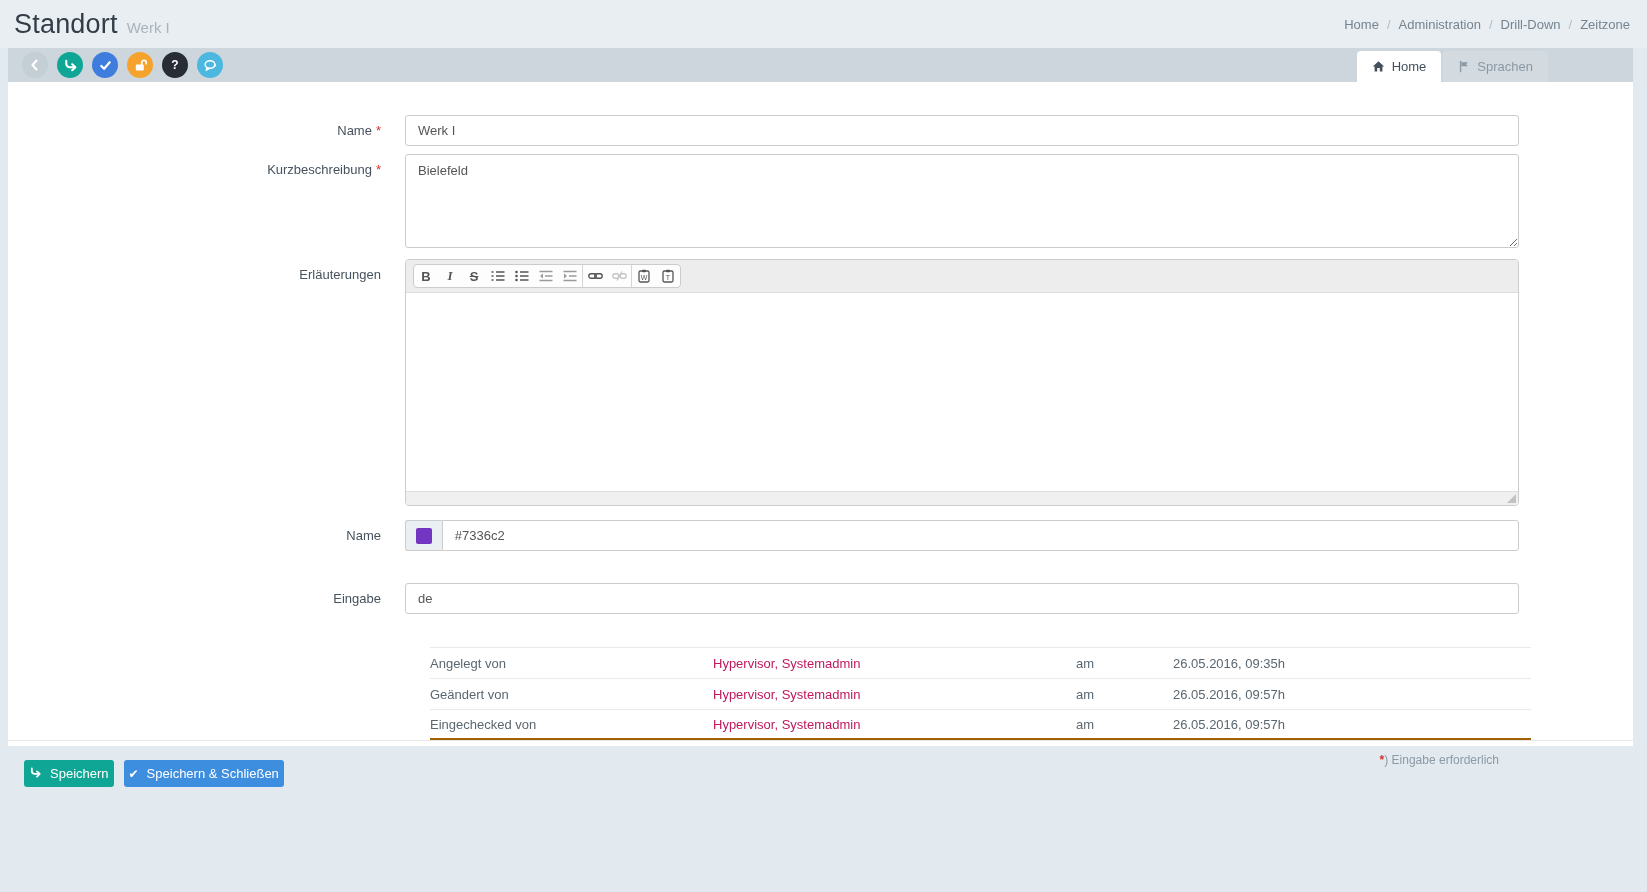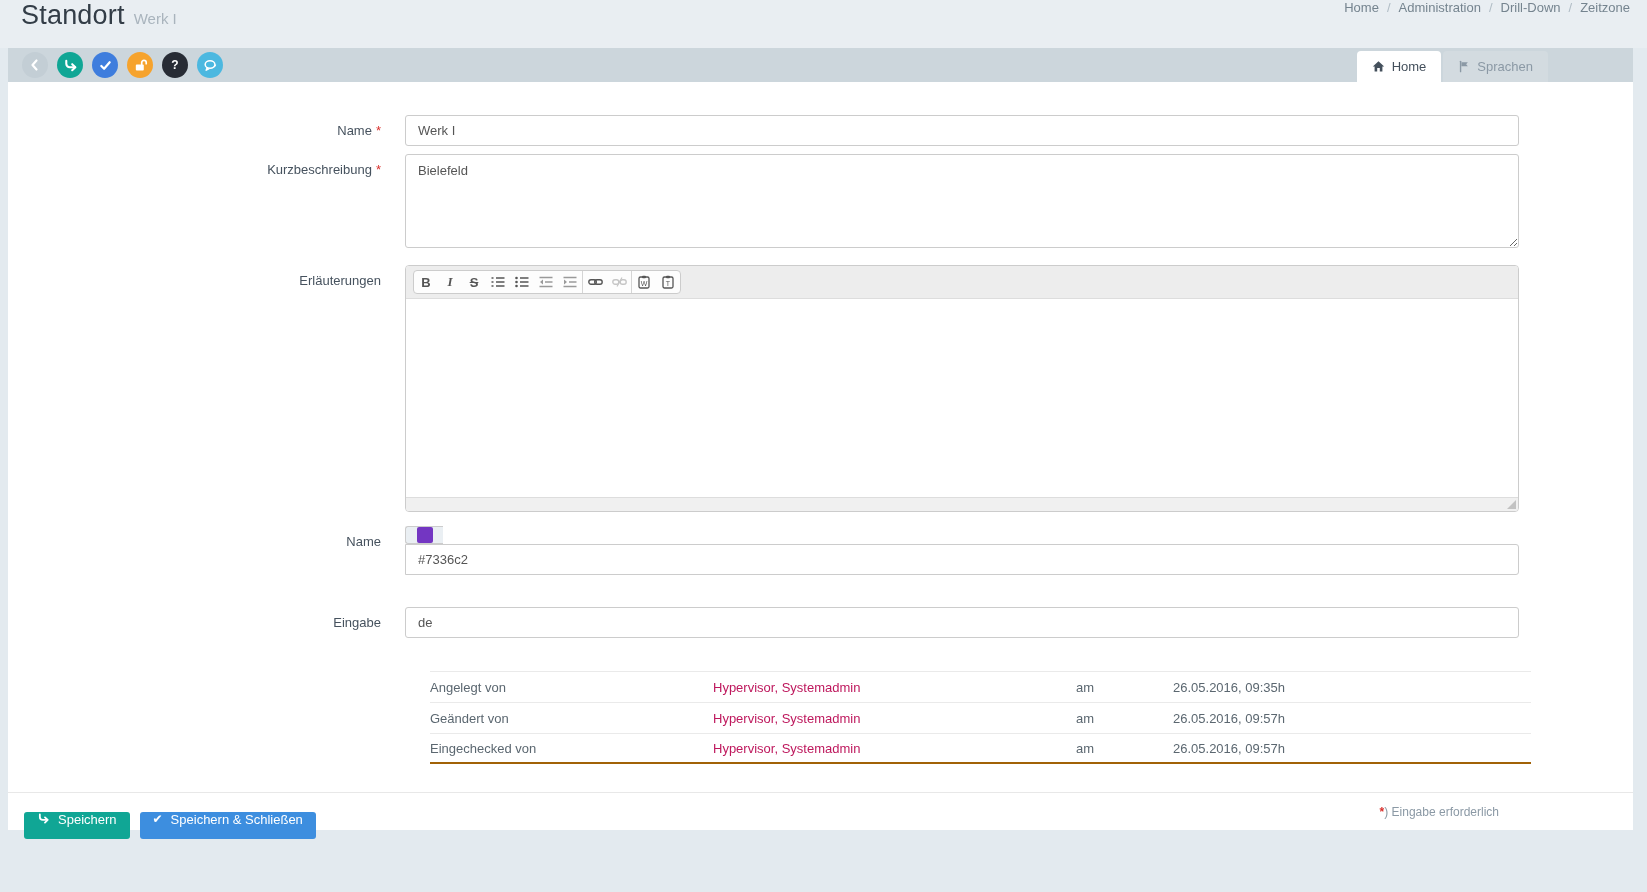--- a/index.html
+++ b/index.html
@@ -1,20 +1,20 @@
 <!DOCTYPE html>
 <html><head>
 <meta charset="utf-8">
 <style>
   * { margin:0; padding:0; box-sizing:border-box; }
   html,body { width:1647px; height:892px; overflow:hidden; }
   body { font-family:"Liberation Sans","DejaVu Sans",sans-serif; font-size:13px; background:#e3eaef; color:#46525e; }
 
   
-  .topbar { height:48px; background:#e9eef2; display:flex; align-items:flex-start; justify-content:space-between; padding:0 17px 0 21px; }
+  .topbar { height:48px; background:#e9eef2; display:flex; align-items:center; justify-content:space-between; padding:0 17px 0 14px; }
   .title-wrap { display:flex; align-items:baseline; }
   .page-title { font-size:27px; color:#333d47; letter-spacing:.2px; }
   .page-subtitle { font-size:15px; color:#a9b4bd; margin-left:9px; }
   .breadcrumb { color:#75848f; font-size:13px; display:flex; align-items:center; }
   .breadcrumb .crumb { cursor:pointer; }
   .breadcrumb .sep { color:#b0bcc5; padding:0 8px; }
 
   
   .toolstrip { margin:0 14px 0 8px; height:34px; background:#ccd6dc; display:flex; justify-content:space-between; }
   .circle-buttons { display:flex; align-items:center; gap:9px; padding-left:14px; }
@@ -27,31 +27,31 @@
   .c-help { background:#272c35; font-weight:bold; font-size:12px; color:#fff; }
   .c-comments { background:#4cb8e0; }
 
   .tabs { display:flex; align-items:flex-end; margin-right:85px; }
   .tab { height:31px; display:flex; align-items:center; gap:7px; padding:0 15px; border-radius:4px 4px 0 0; font-size:13px; cursor:pointer; }
   .tab.active { background:#ffffff; color:#44505c; }
   .tab.inactive { background:#d3dbe0; color:#8b99a5; margin-left:2px; }
   .tab svg { display:block; }
 
   
-  .panel { margin:0 14px 0 8px; height:748px; background:#fff; display:flex; flex-direction:column; }
+  .panel { margin:0 14px 0 8px; height:664px; background:#fff; display:flex; flex-direction:column; }
   .form-area { flex:1; }
 
   .row { display:flex; }
   .row .lbl { width:397px; text-align:right; padding:8px 24px 0 0; color:#46525e; }
   .req { color:#d9302c; margin-left:4px; }
   .field { width:1114px; }
 
   .row-name { margin-top:33px; }
   .row-kurz { margin-top:8px; }
-  .row-erl  { margin-top:14px; }
+  .row-erl  { margin-top:8px; }
   .row-farbe{ margin-top:14px; }
   .row-zeit { margin-top:15px; }
   .row-spr  { margin-top:17px; }
 
   input.txt, textarea.txt { width:100%; border:1px solid #ccc; border-radius:3px; font-family:inherit; font-size:13px; color:#555; padding:0 12px; background:#fff; outline:none; }
   input.txt { height:31px; }
   textarea.txt { height:94px; padding:8px 12px; resize:vertical; }
 
   
   .editor { border:1px solid #ccc; border-radius:4px; overflow:hidden; background:#fff; }
@@ -63,34 +63,34 @@
   .ed-btn.disabled { color:#c6c6c6; cursor:default; }
   .ed-sep { width:1px; background:#d5d5d5; margin:0; }
   .g-b { font-weight:bold; }
   .g-i { font-style:italic; font-family:"Liberation Serif",serif; font-weight:bold; }
   .g-s { text-decoration:line-through; font-weight:bold; }
   .ed-content { height:198px; background:#fff; padding:10px 12px; outline:none; color:#555; }
   .ed-statusbar { height:14px; background:#f0f0f0; border-top:1px solid #ddd; position:relative; }
   .ed-grip { position:absolute; right:2px; bottom:2px; width:0; height:0; border-left:9px solid transparent; border-bottom:9px solid #c2c2c2; }
 
   
-  .input-group { display:flex; width:100%;flex-direction:column; }
+  .input-group { display:flex; width:100%; }
   .addon { width:38px; background:#eaeff3; border:1px solid #ccc; border-right:none; border-radius:3px 0 0 3px; display:flex; align-items:center; justify-content:center; }
   .swatch { width:16px; height:16px; border-radius:2px; }
   .input-group input.txt { border-radius:0 3px 3px 0; }
 
   
   .audit { margin:33px 0 0 422px; width:1101px; }
   .audit-row { display:grid; grid-template-columns:283px 363px 97px auto; align-items:center; height:31px; border-top:1px solid #eaeaea; color:#5b6770; }
   .audit-row:last-child { border-bottom:2px solid #a16207; }
   .audit-row .usr { color:#be185d; cursor:pointer; }
 
   
   .footer-bar { height:38px; border-top:1px solid #e8e8e8; display:flex; align-items:center; padding:0 16px; }
-  .btn { border:none; border-radius:3px; color:#fff; font-size:13px; height:27px; padding:0 13px; display:flex; gap:8px; cursor:pointer; font-family:inherit;margin-top:28px; }
+  .btn { border:none; border-radius:3px; color:#fff; font-size:13px; height:27px; padding:0 5px; display:flex; align-items:center; gap:8px; cursor:pointer; font-family:inherit;margin-top:28px; }
   .btn-save { background:#10a695; }
   .btn-save-close { background:#3d8edf; margin-left:10px; }
   .btn .chk { font-size:12px; }
   .note { margin-left:auto; margin-right:118px; color:#8b99a5; font-size:12px; }
   .note .star { color:#d9302c; font-weight:bold; }
 </style>
 </head>
 <body>
 
 <header class="topbar">

